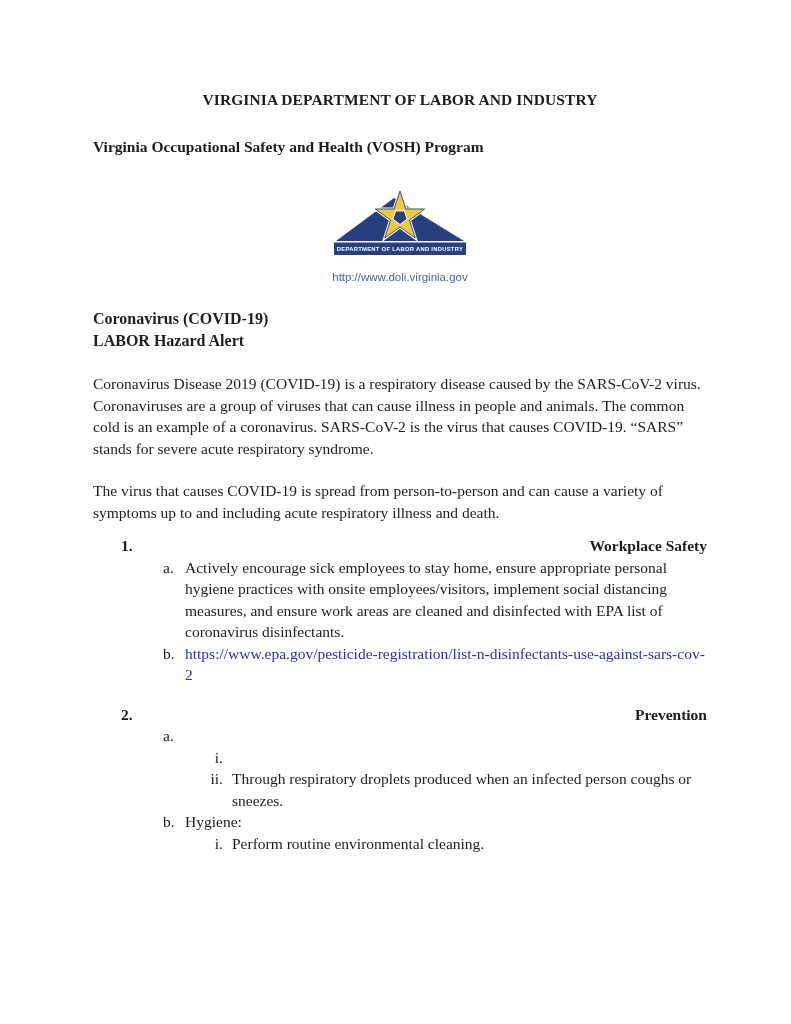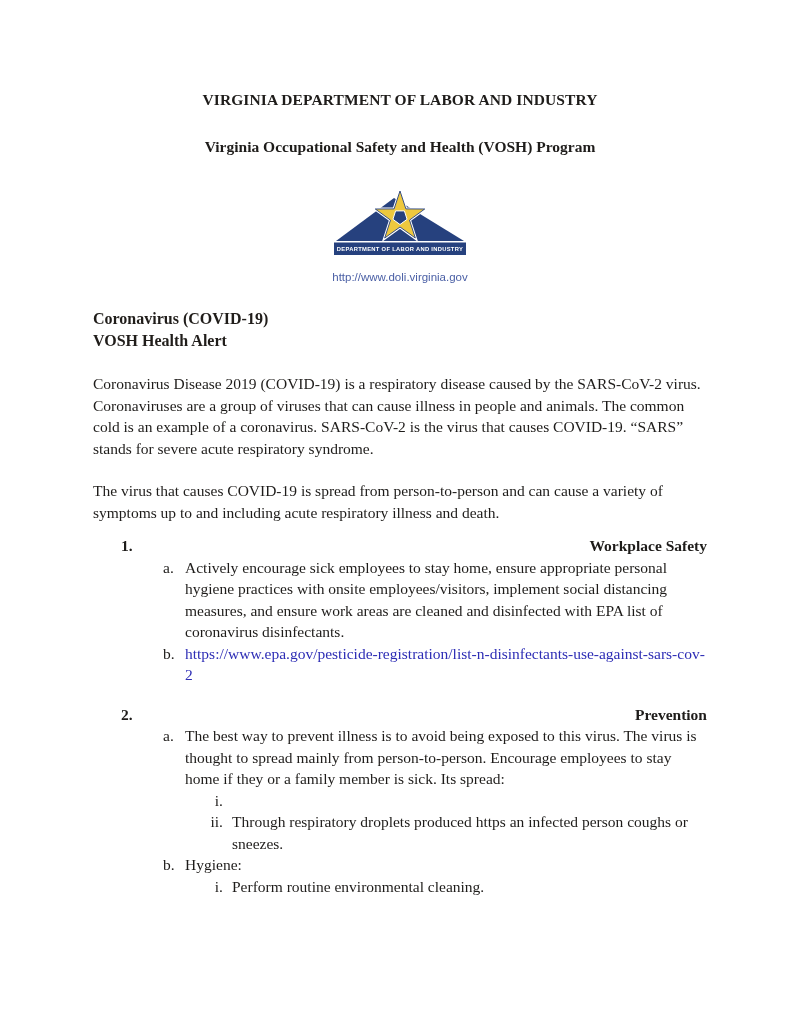--- a/index.html
+++ b/index.html
@@ -21,21 +21,21 @@
 
   .doc-title {
     text-align: center;
     font-weight: bold;
     font-size: 15.5px;
     line-height: 20px;
     letter-spacing: 0.1px;
   }
   .doc-subtitle {
     margin-top: 27px;
-    text-align: center;
+    text-align: left;
     font-weight: bold;
     font-size: 15.5px;
     line-height: 20px;
   }
 
   .logo-wrap {
     margin-top: 26px;
     text-align: center;
   }
   .logo-wrap svg { display: inline-block; }
@@ -100,21 +100,21 @@
         <polygon points="66,8 71.9,25.9 90.7,26 75.5,37.1 81.3,55 66,44 50.7,55 56.5,37.1 41.3,26 60.1,25.9" fill="#eec83e" stroke="#26417e" stroke-width="0.9" stroke-linejoin="miter"></polygon>
         <polygon points="66,41.5 58.9,36.3 61.6,27.9 70.4,27.9 73.1,36.3" fill="#26417e" stroke="#ffffff" stroke-width="1"></polygon>
         <rect x="0" y="59.5" width="132" height="12.5" fill="#26417e"></rect>
         <text x="66" y="68" text-anchor="middle" font-family="Liberation Sans, sans-serif" font-size="5.8" font-weight="bold" letter-spacing="0.3" fill="#ffffff">DEPARTMENT OF LABOR AND INDUSTRY</text>
       </svg>
       <div class="logo-url">http://www.doli.virginia.gov</div>
     </div>
 
     <div class="alert-heading">
       <div>Coronavirus (COVID-19)</div>
-      <div>VOSH Health Alert</div>
+      <div>LABOR Hazard Alert</div>
     </div>
 
     <p class="body-par first">Coronavirus Disease 2019 (COVID-19) is a respiratory disease caused by the SARS-CoV-2 virus. Coronaviruses are a group of viruses that can cause illness in people and animals. The common cold is an example of a coronavirus. SARS-CoV-2 is the virus that causes COVID-19. “SARS” stands for severe acute respiratory syndrome.</p>
 
     <p class="body-par">The virus that causes COVID-19 is spread from person-to-person and can cause a variety of symptoms up to and including acute respiratory illness and death.</p>
 
     <div class="list">
 
       <div class="row">
         <span class="m1">1.</span>
@@ -129,28 +129,27 @@
         <span class="t2"><a class="doc-link" href="#">https://www.epa.gov/pesticide-registration/list-n-disinfectants-use-against-sars-cov-2</a></span>
       </div>
 
       <div class="section2">
         <div class="row">
           <span class="m1">2.</span>
           <span class="h1">Prevention</span>
         </div>
         <div class="row">
           <span class="m2">a.</span>
-          <span class="t2">The best way to prevent illness is to avoid being exposed to this virus. The virus is thought to spread mainly from person-to-person. Encourage employees to stay home if they or a family member is sick. Its spread:</span>
         </div>
         <div class="row">
           <span class="m3">i.</span>
         </div>
         <div class="row">
           <span class="m3">ii.</span>
-          <span class="t3">Through respiratory droplets produced https an infected person coughs or sneezes.</span>
+          <span class="t3">Through respiratory droplets produced when an infected person coughs or sneezes.</span>
         </div>
         <div class="row">
           <span class="m2">b.</span>
           <span class="t2">Hygiene:</span>
         </div>
         <div class="row">
           <span class="m3">i.</span>
           <span class="t3">Perform routine environmental cleaning.</span>
         </div>
       </div>

